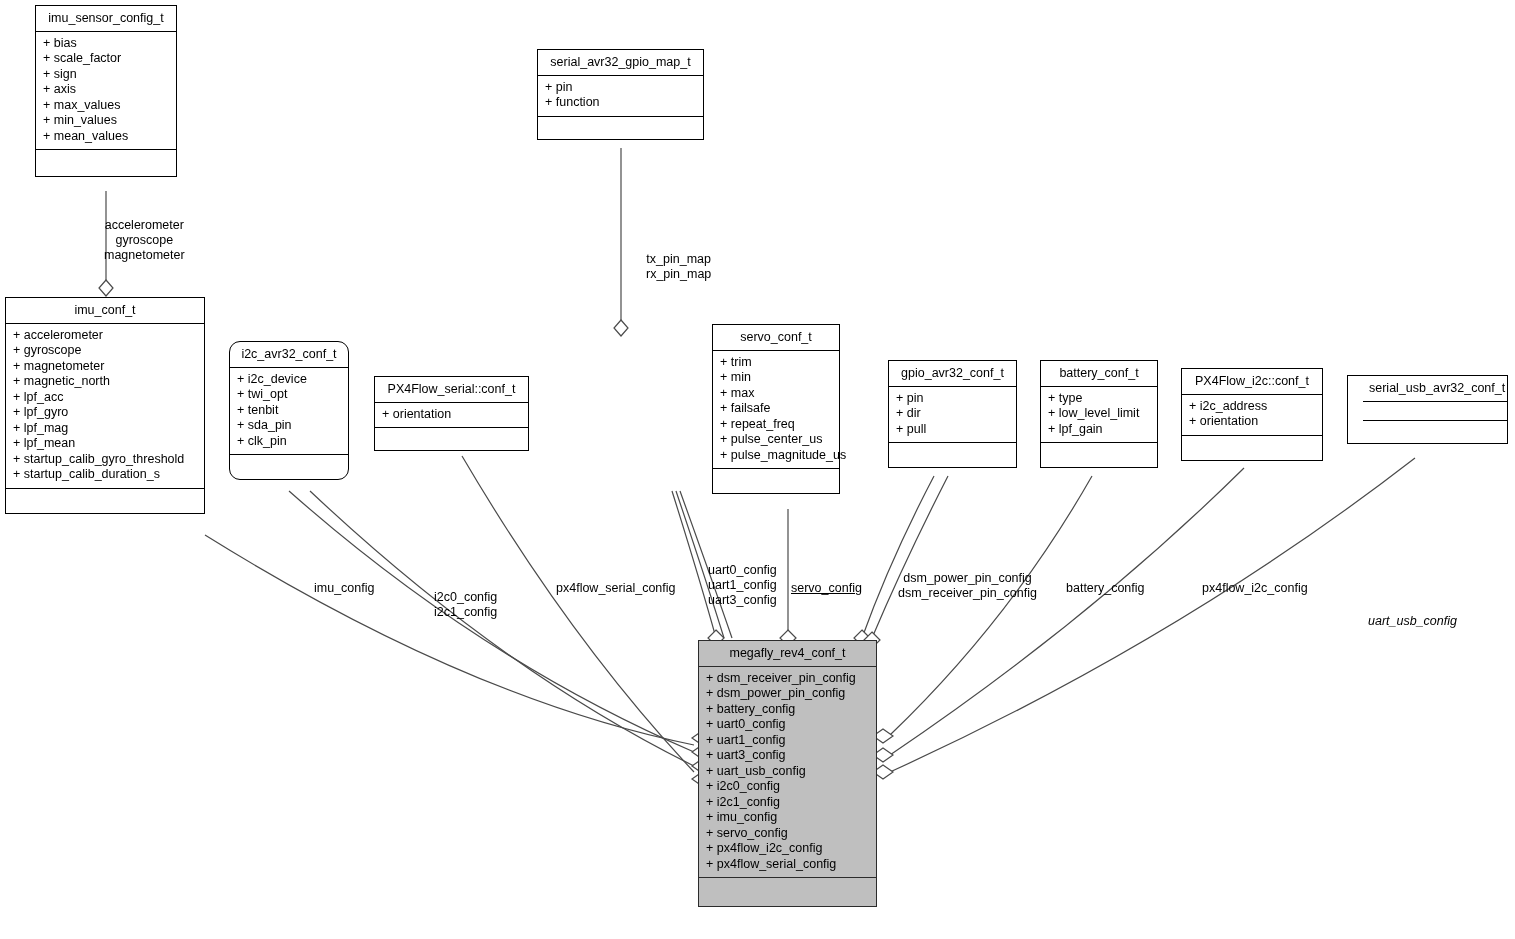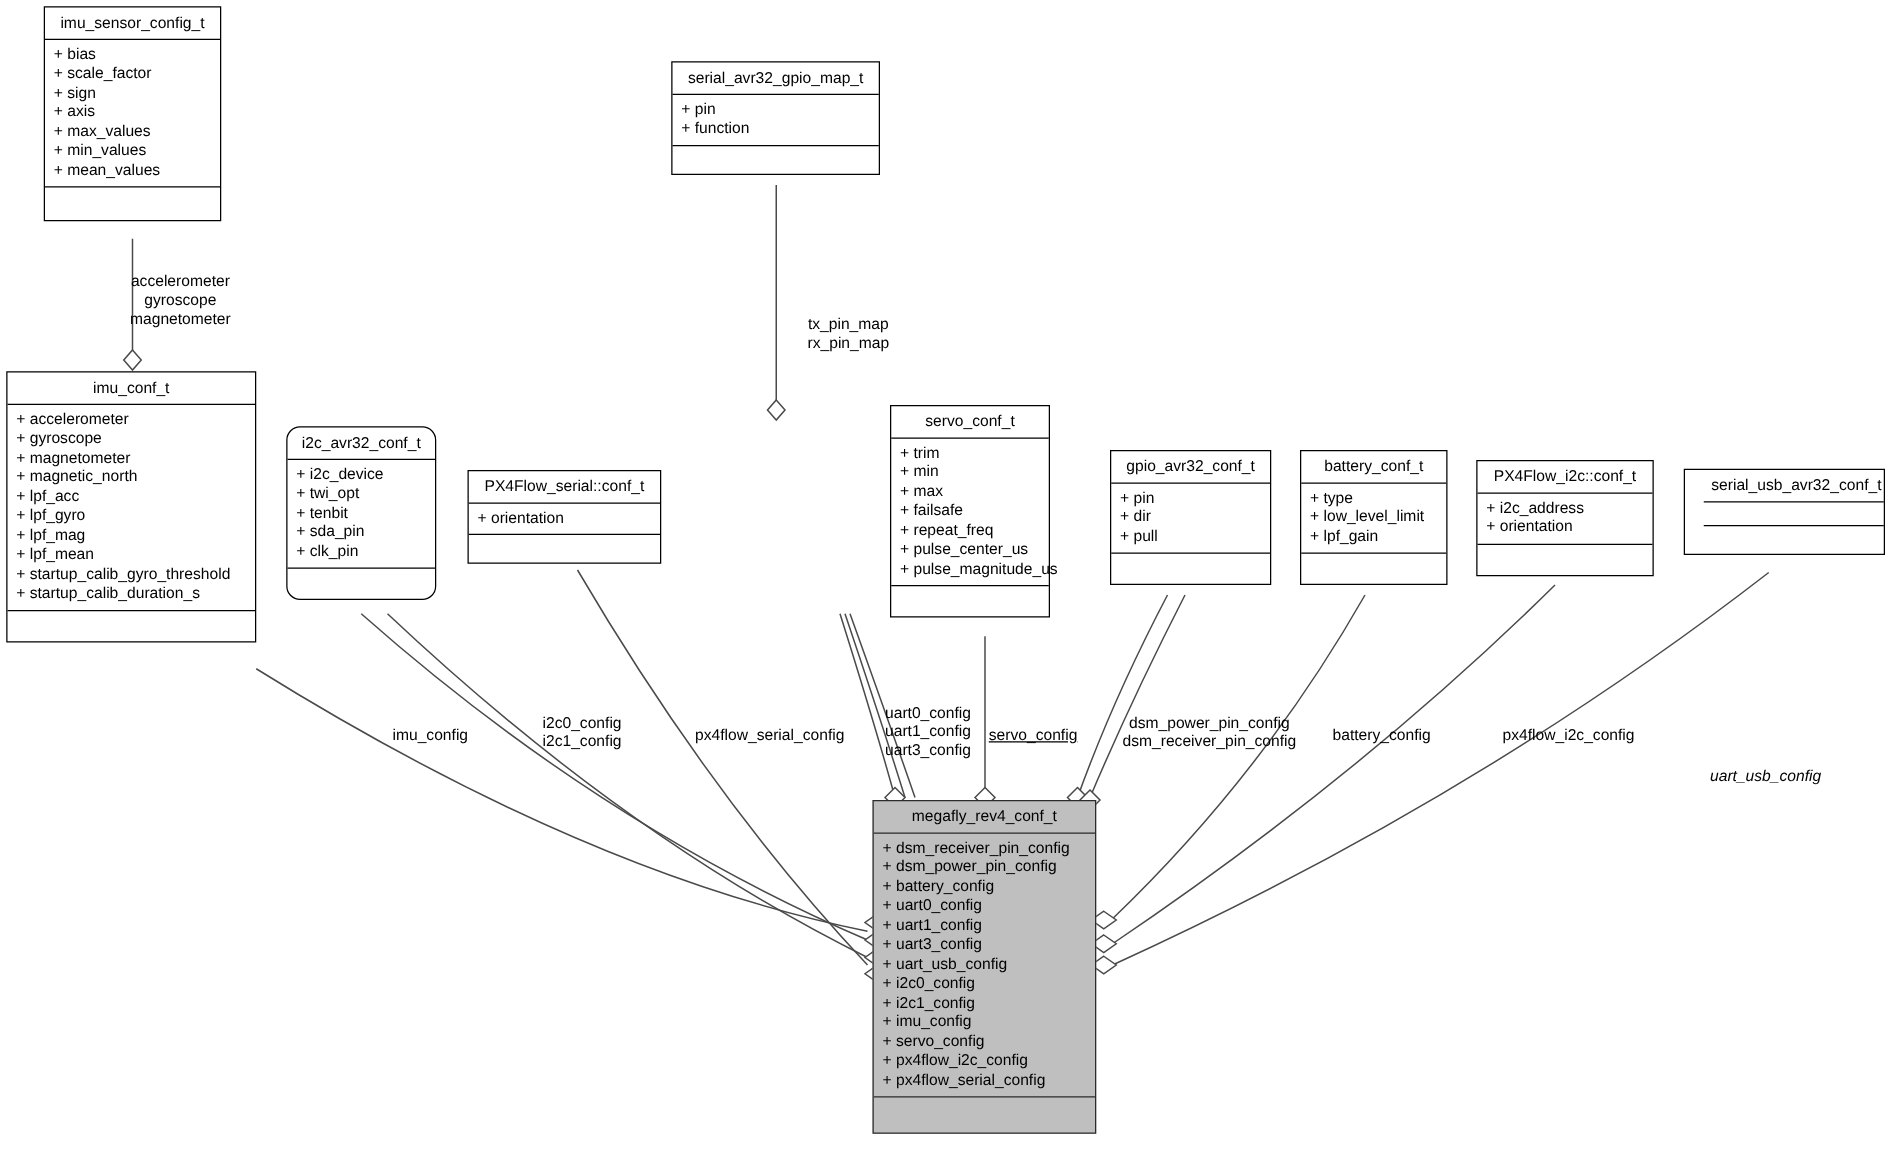--- a/index.html
+++ b/index.html
@@ -138,21 +138,21 @@
     <div>magnetometer</div>
   </div>
 
   <div class="edge-label" style="left:646px; top:228px; text-align:center;margin-top:24px;">
     <div>tx_pin_map</div>
     <div>rx_pin_map</div>
   </div>
 
   <div class="edge-label" style="left:314px; top:581px;">imu_config</div>
 
-  <div class="edge-label" style="left:434px; top:571px;text-align:center;">
+  <div class="edge-label" style="left:434px; top:590px;text-align:center;">
     <div>i2c0_config</div>
     <div>i2c1_config</div>
   </div>
 
   <div class="edge-label" style="left:556px; top:581px;">px4flow_serial_config</div>
 
   <div class="edge-label" style="left:708px; top:563px;">
     <div>uart0_config</div>
     <div>uart1_config</div>
     <div>uart3_config</div>

